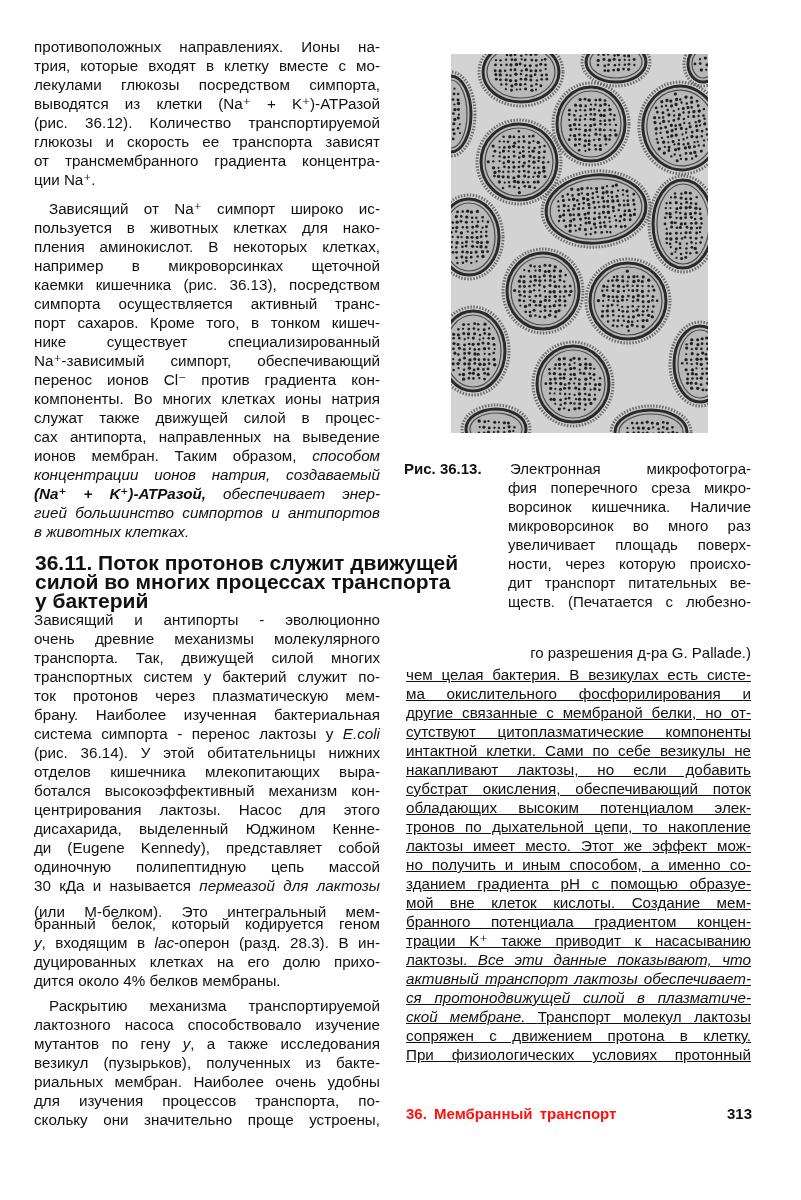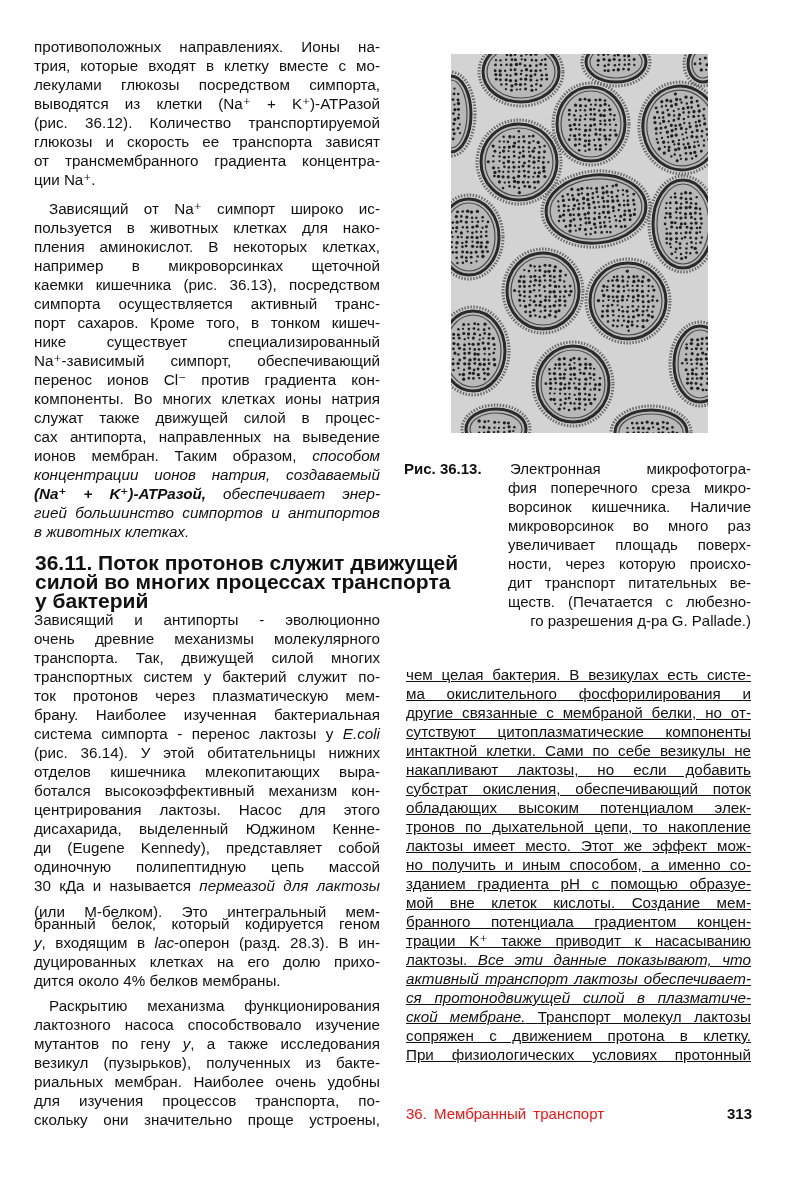--- a/index.html
+++ b/index.html
@@ -16,22 +16,22 @@
              line-height: 19px; white-space: nowrap; }
   .heading.j { text-align: justify; text-align-last: justify; }
   .figure { position: absolute; left: 451px; top: 54px; width: 257px; height: 379px;
             background: #cfcfcf; overflow: hidden; }
   .figure svg { display: block; }
   .cap-label { position: absolute; left: 404px; top: 459px; font-weight: bold; font-size: 15px;
                line-height: 19px; white-space: nowrap; }
   .cap-line { position: absolute; left: 508px; width: 243px; font-size: 15px; line-height: 19px;
               white-space: nowrap; text-align: justify; text-align-last: justify; }
   .cap-line.first { left: 510px; width: 241px; }
-  .cap-line.last { text-align-last: right; }
-  .footer-title { position: absolute; left: 406px; top: 1104px; color: #ff1010; font-weight: normal;
+  .cap-line.last { text-align-last: right; margin-top: 32px; }
+  .footer-title { position: absolute; left: 406px; top: 1104px; color: #ff1010; font-weight: bold;
                   font-size: 15px; line-height: 19px; word-spacing: 3px; }
   .page-num { position: absolute; right: 49px; top: 1104px; font-weight: bold; font-size: 15px;
               line-height: 19px; }
 </style>
 </head>
 <body>
 
 <div class="col-left">
   <div class="line" style="top:37px">противоположных направлениях. Ионы на-</div>
   <div class="line" style="top:56px">трия, которые входят в клетку вместе с мо-</div>
@@ -94,21 +94,21 @@
   <div class="line" style="top:876px">
     <span>30 кДа и называется</span>
     <span class="it">пермеазой для лактозы</span>
   </div>
   <div class="line" style="top:902px">(или М-белком). Это интегральный мем-</div>
   <div class="line" style="top:914px">бранный белок, который кодируется геном</div>
   <div class="line" style="top:933px"><span class="it">y</span><span>, входящим в</span> <span class="it">lac</span><span>-оперон (разд. 28.3). В ин-</span></div>
   <div class="line" style="top:952px">дуцированных клетках на его долю прихо-</div>
   <div class="line last" style="top:971px">дится около 4% белков мембраны.</div>
 
-  <div class="line indent" style="top:996px">Раскрытию механизма функционирования</div>
+  <div class="line indent" style="top:996px">Раскрытию механизма транспортируемой</div>
   <div class="line" style="top:1015px">лактозного насоса способствовало изучение</div>
   <div class="line" style="top:1034px"><span>мутантов по гену</span> <span class="it">y</span><span>, а также исследования</span></div>
   <div class="line" style="top:1053px">везикул (пузырьков), полученных из бакте-</div>
   <div class="line" style="top:1072px">риальных мембран. Наиболее очень удобны</div>
   <div class="line" style="top:1091px">для изучения процессов транспорта, по-</div>
   <div class="line" style="top:1110px">скольку они значительно проще устроены,</div>
 </div>
 
 <div class="figure" title="electron-micrograph-microvilli-cross-section">
   <svg id="micro" width="257" height="379" viewBox="0 0 257 379">

